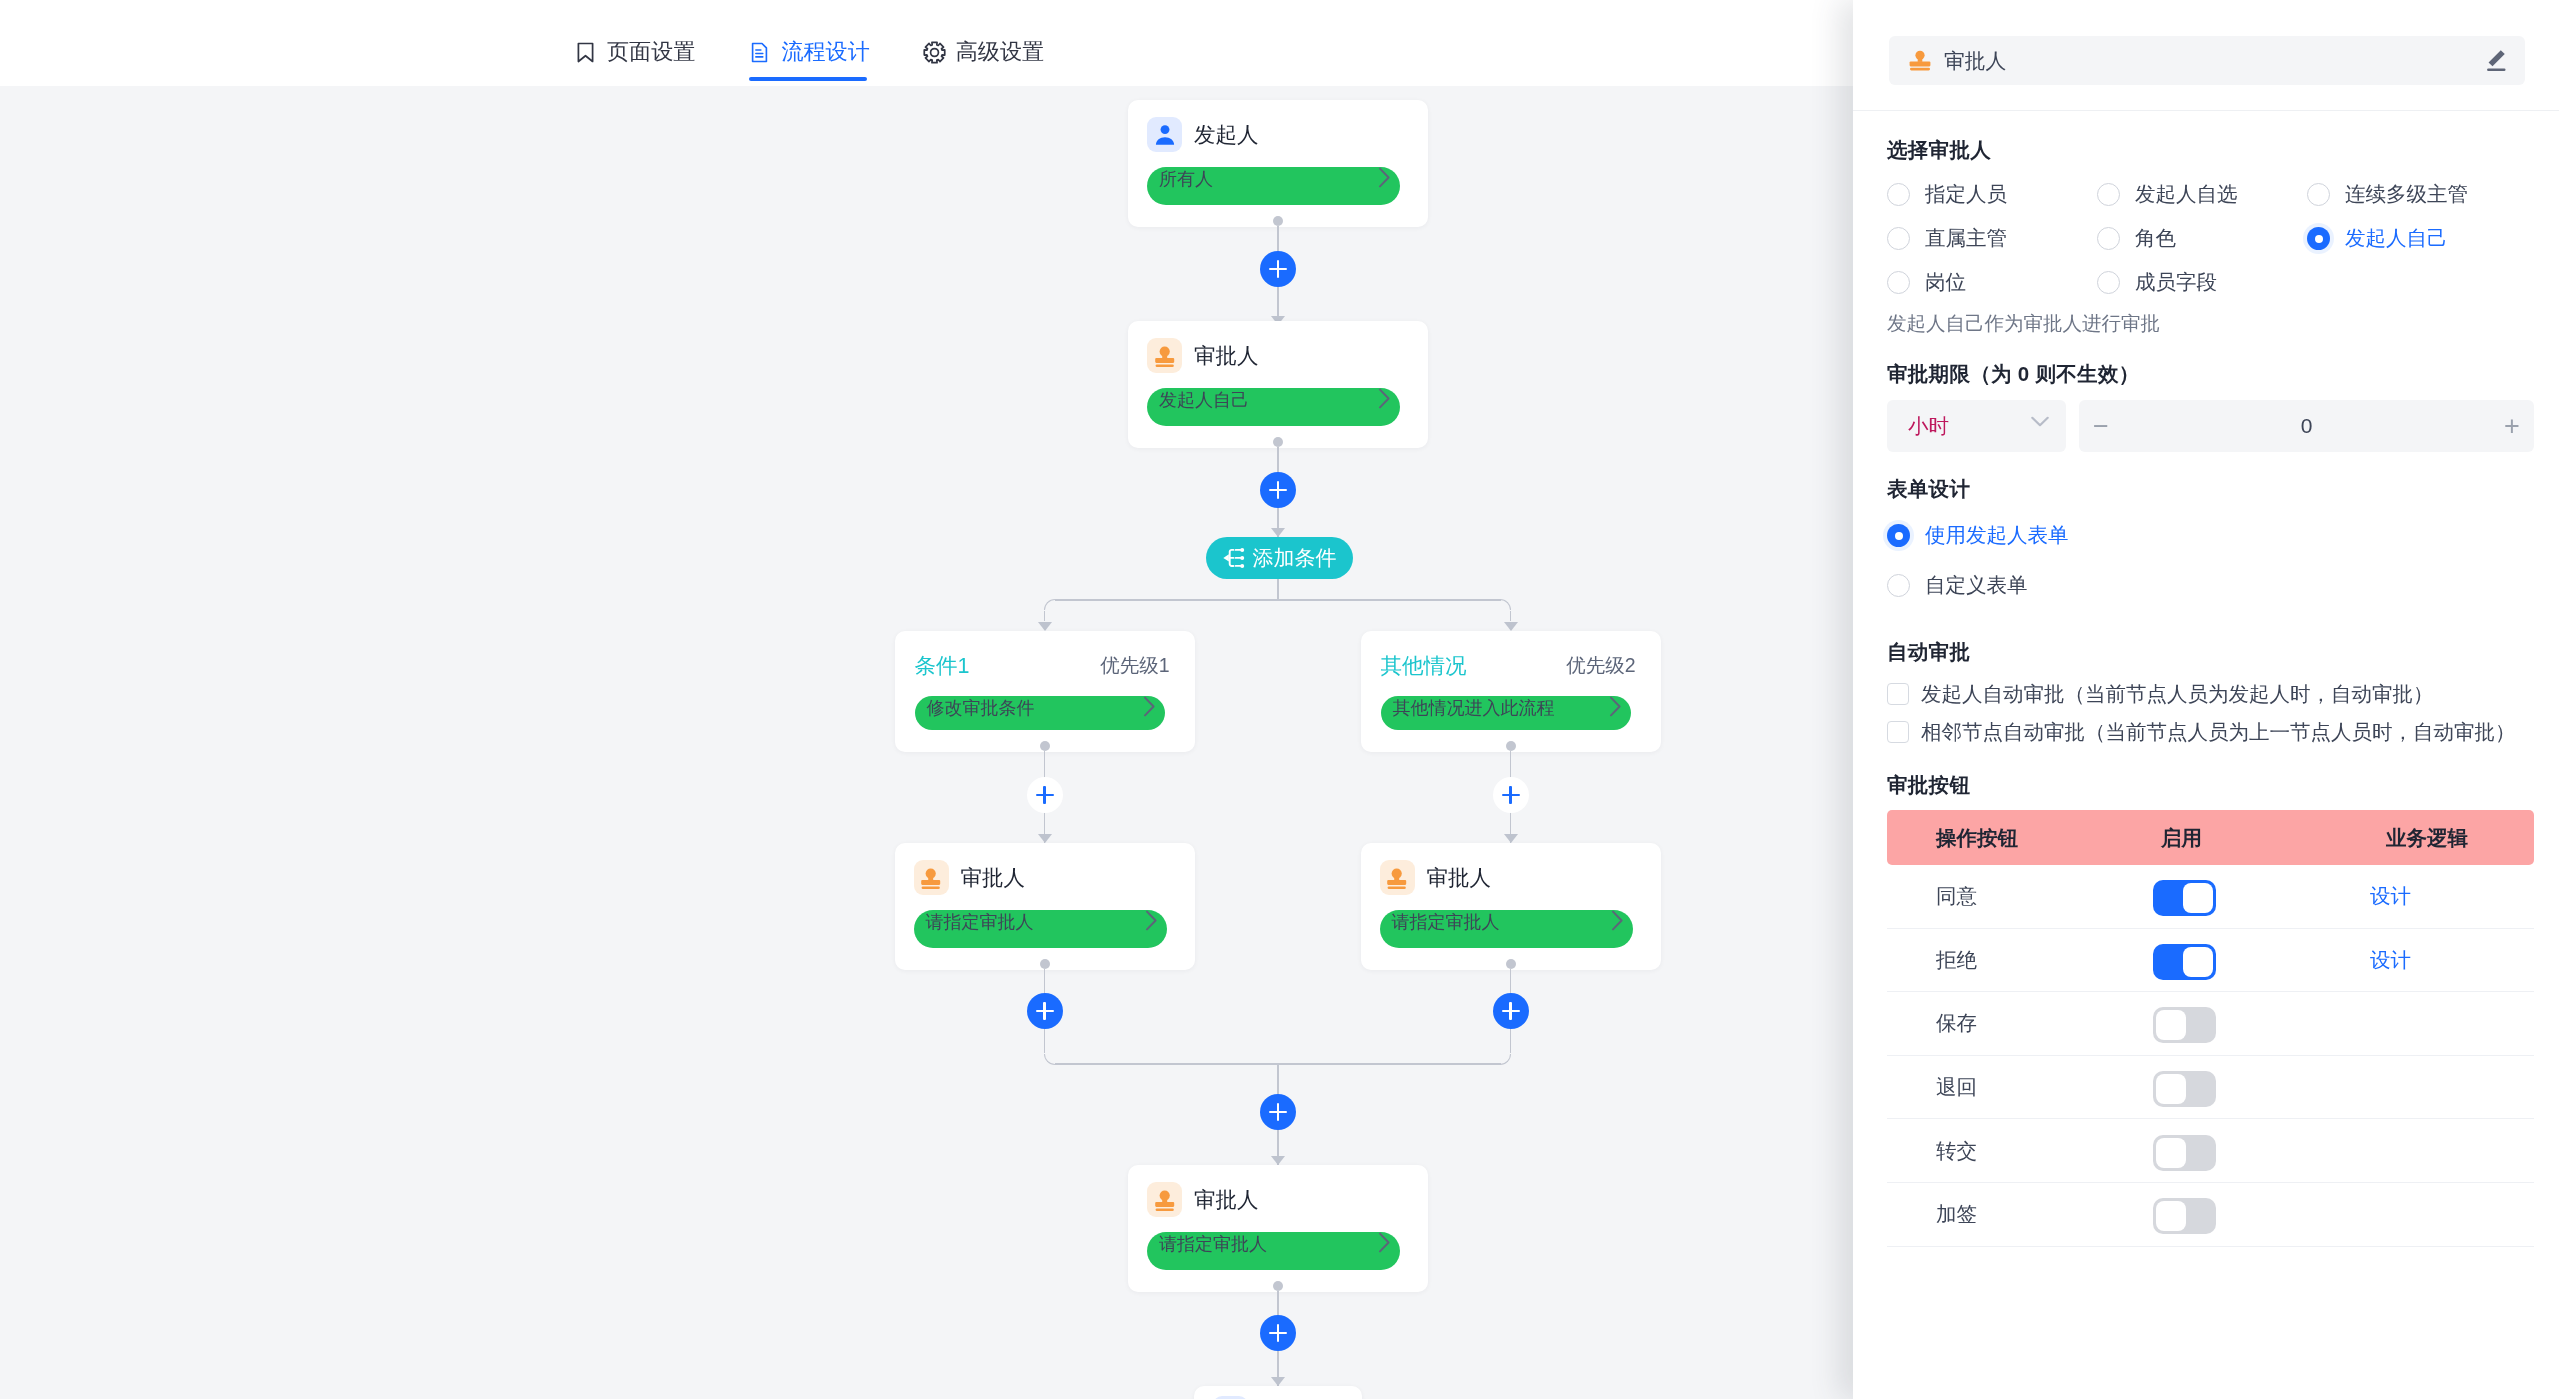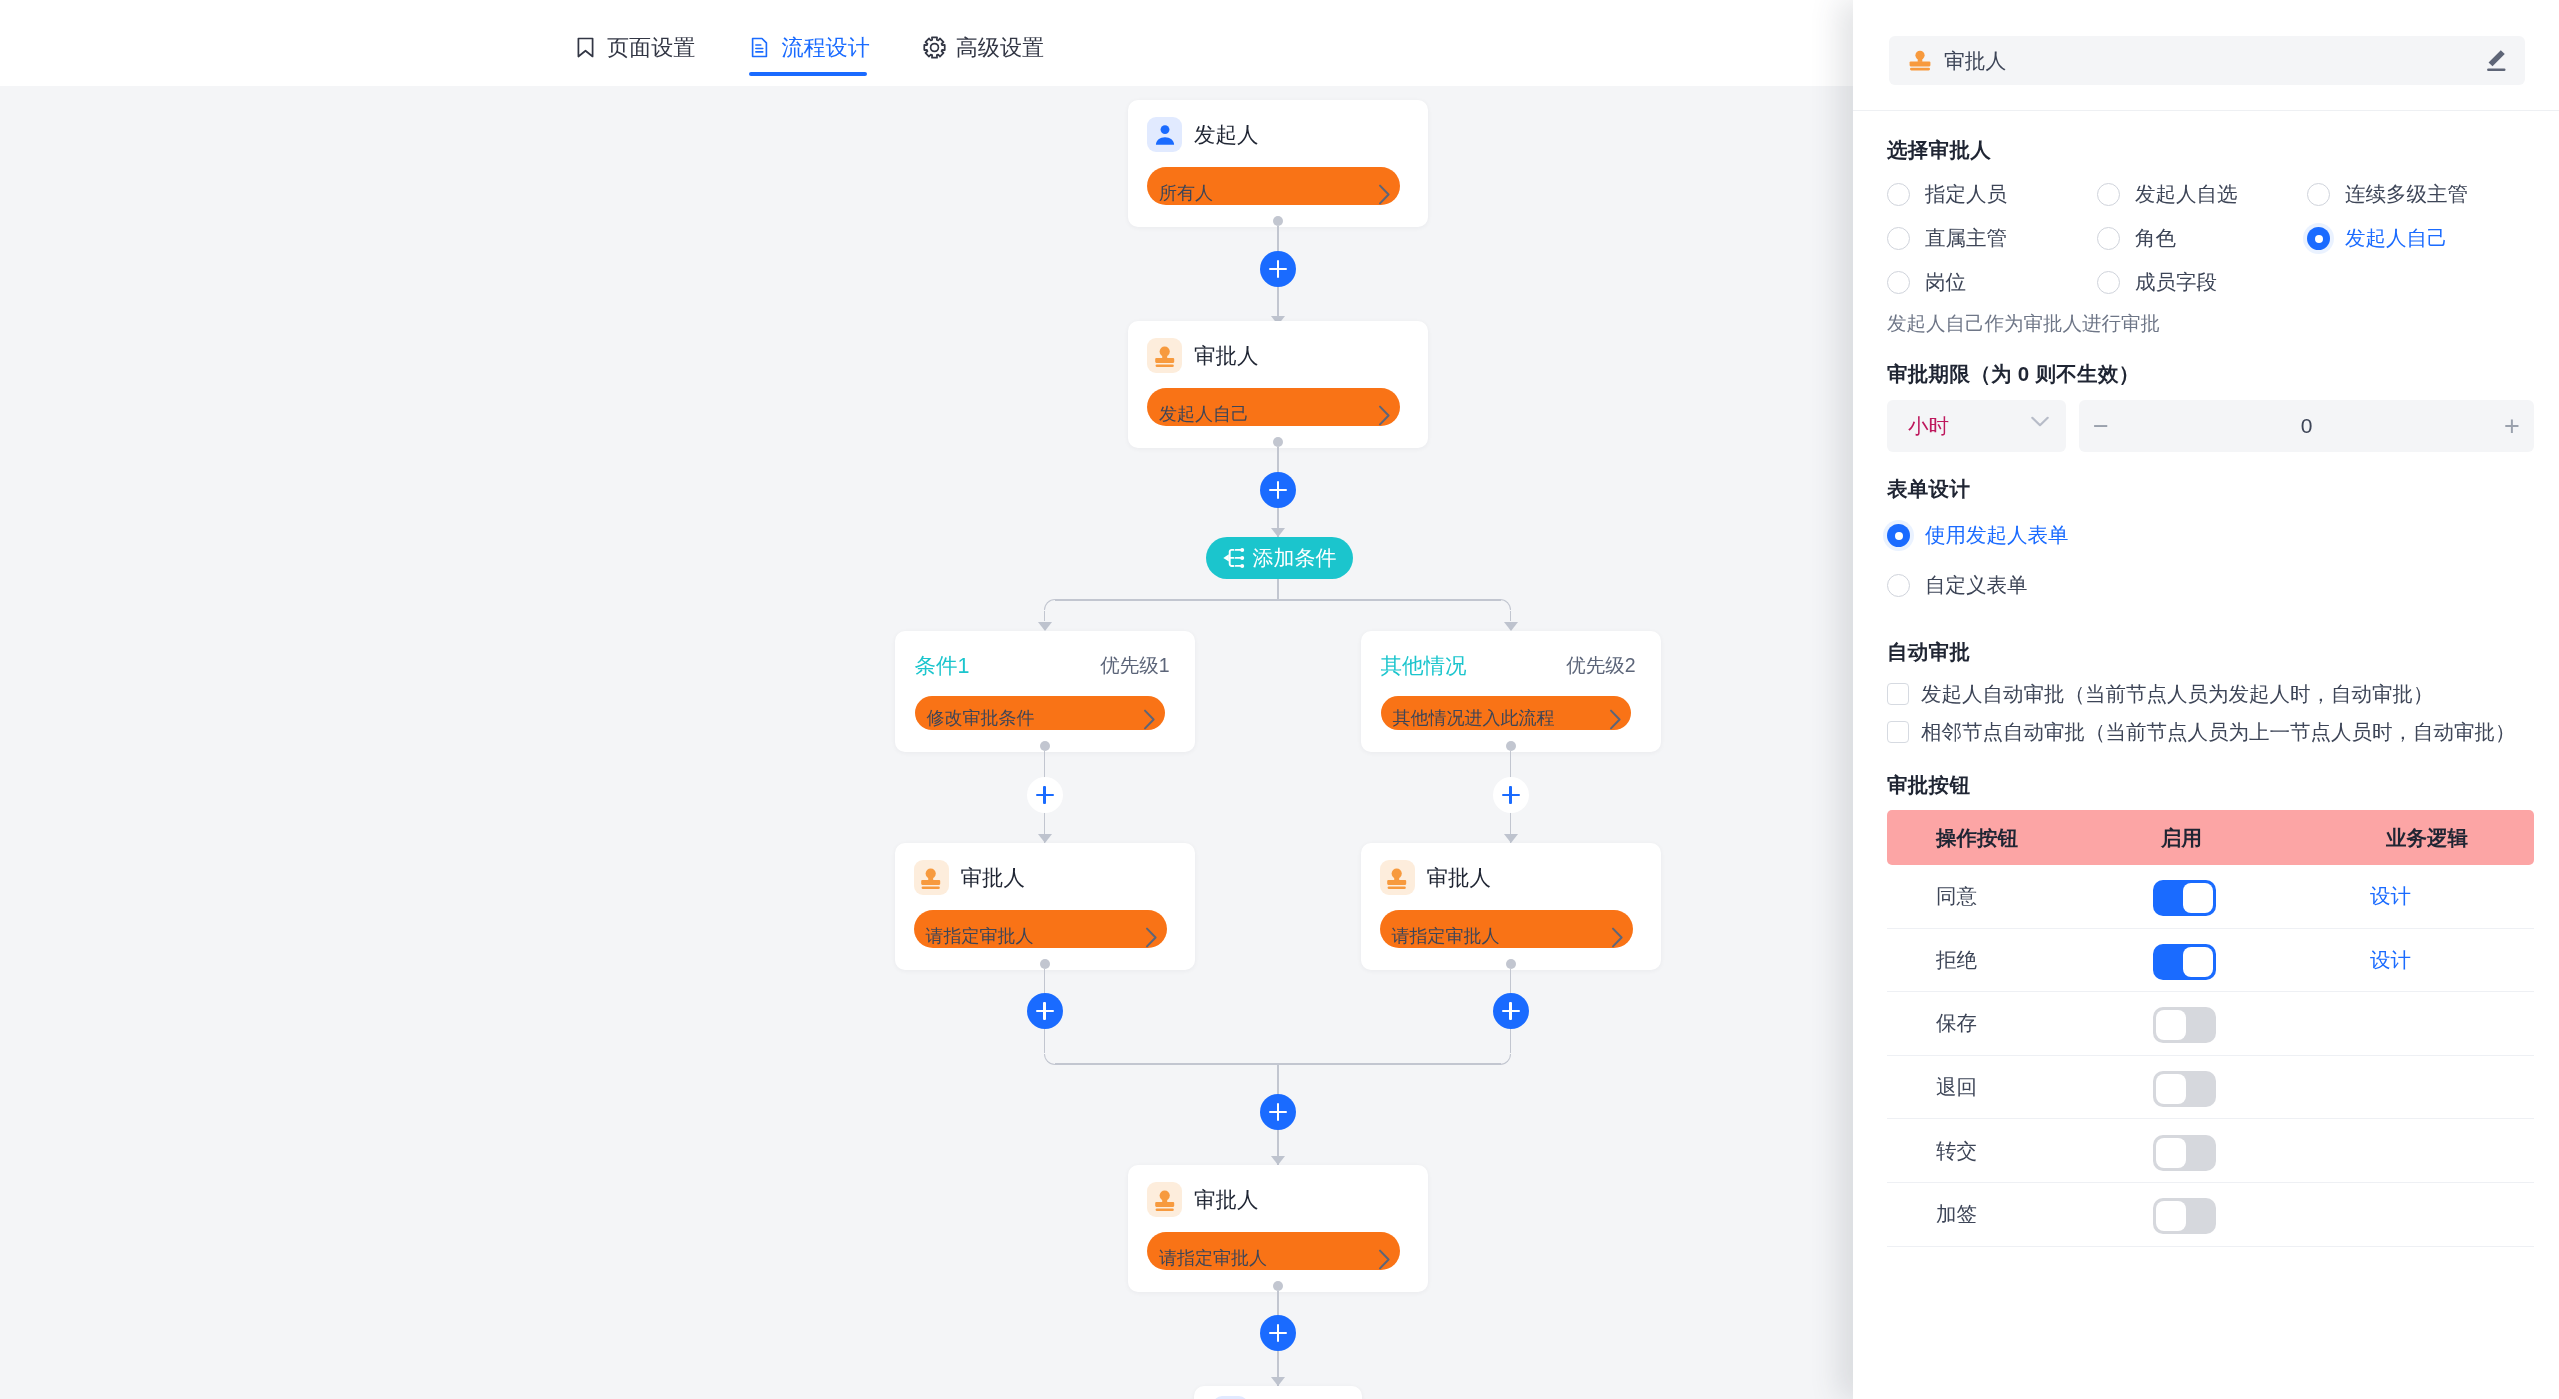--- a/index.html
+++ b/index.html
@@ -7,38 +7,38 @@
 body{font-family:"Liberation Sans","DejaVu Sans",sans-serif;background:#f4f5f7;color:#1f2533;
  -webkit-font-smoothing:antialiased;}
 
 
 .topbar{position:absolute;left:0;top:0;width:1853px;height:86px;background:#fff;display:flex;align-items:center;}
 .tb-left{display:flex;align-items:center;padding-left:34px;gap:0;margin-top:2px;}
 .logo-ic{width:46px;height:38px;display:block;margin-right:14px;margin-left:-1px;}
 .crumbs{display:flex;align-items:center;gap:0;font-size:21.3px;color:#1f2533;}
 .crumb-sep{color:#555d70;font-size:34px;font-weight:300;margin:0 15px 0 17px;line-height:0;position:relative;top:-1px;}
 .edit-pen{width:30px;height:30px;display:block;margin-left:9px;cursor:pointer;}
-.tb-tabs{display:flex;align-items:center;gap:53px;margin-left:574px;height:86px;padding-top:9px;}
+.tb-tabs{display:flex;align-items:flex-start;gap:53px;margin-left:574px;height:86px;padding-top:9px;}
 .tb-tab{display:flex;align-items:center;gap:10px;font-size:22.1px;color:#323644;height:86px;position:relative;cursor:pointer;}
 .tb-tab svg{width:23px;height:23px;display:block;}
 .tb-tab.active{color:#1a6bff;}
 .tb-tab.active:after{content:"";position:absolute;left:0.5px;right:3px;bottom:14.5px;height:4px;background:#1a6bff;border-radius:2px;}
 
 
 .canvas{position:absolute;left:0;top:86px;width:1853px;bottom:0;background:#f4f5f7;overflow:hidden;}
 .flow{position:absolute;left:0;top:0;width:1853px;height:1313px;}
 
 .node{position:absolute;width:300px;background:#fff;border-radius:10px;box-shadow:0 1px 5px rgba(30,40,60,.05);}
 .node-hd{display:flex;align-items:center;gap:12px;padding:17px 20px 0 19px;}
 .node-ic{width:35px;height:35px;border-radius:9px;display:flex;align-items:center;justify-content:center;flex:none;}
 .node-ic.blue{background:#e1eaff;}
 .node-ic.orange{background:#fdeddc;}
 .node-ic svg{width:26px;height:26px;display:block;}
 .node-title{font-size:21.5px;color:#1f2533;}
-.node-val{margin:15px 28px 22px 19px;height:38px;background:#f97316;border-radius:19px;display:flex;align-items:flex-end;
+.node-val{margin:15px 28px 22px 19px;height:38px;background:#22c55e;border-radius:19px;display:flex;align-items:flex-start;
   padding:0 9px 0 12px;justify-content:space-between;cursor:pointer;}
 .node-val span{font-size:18px;color:#3d4557;}
 .chev{width:13px;height:21px;flex:none;}
 
 .cond{position:absolute;width:300px;background:#fff;border-radius:10px;box-shadow:0 1px 5px rgba(30,40,60,.05);}
 .cond-hd{display:flex;align-items:center;justify-content:space-between;padding:20px 25px 0 20px;}
 .cond-name{font-size:21.5px;color:#1bc5cd;}
 .cond-pri{font-size:19.5px;color:#5c6579;}
 .cond .node-val{margin:16px 30px 22px 20px;height:34px;border-radius:17px;}
 

